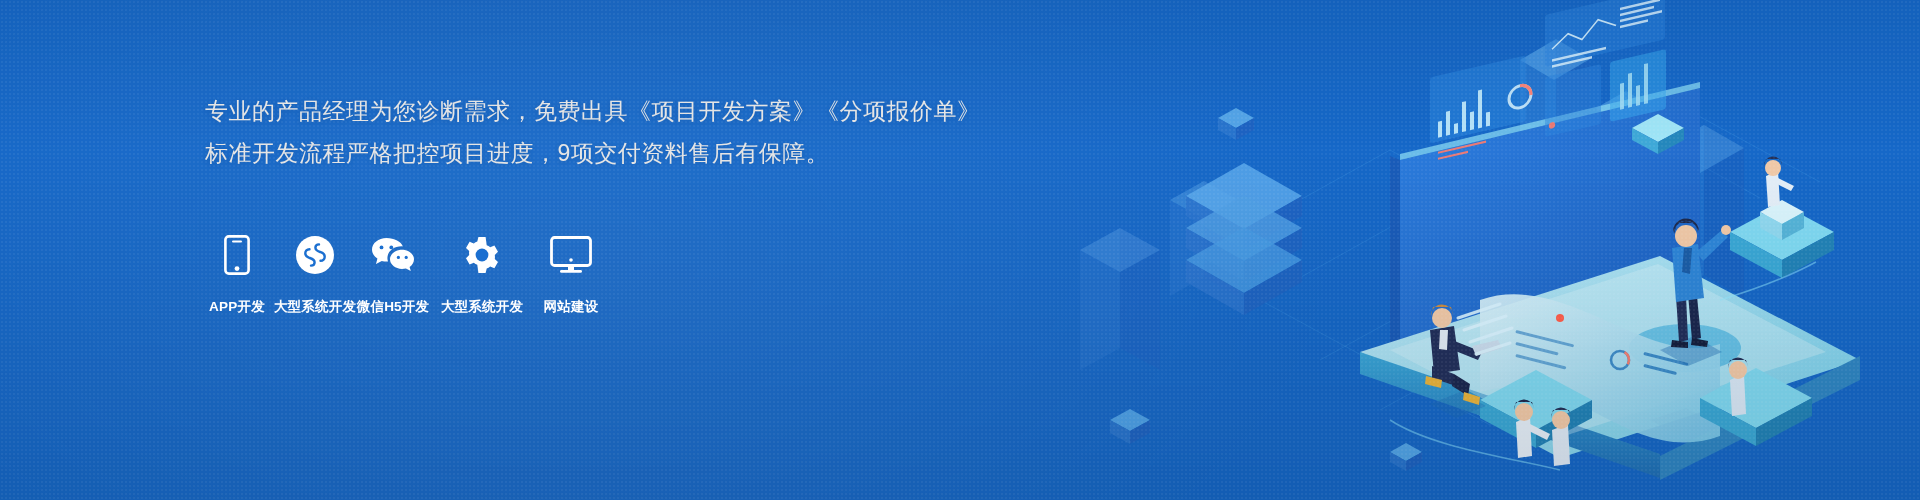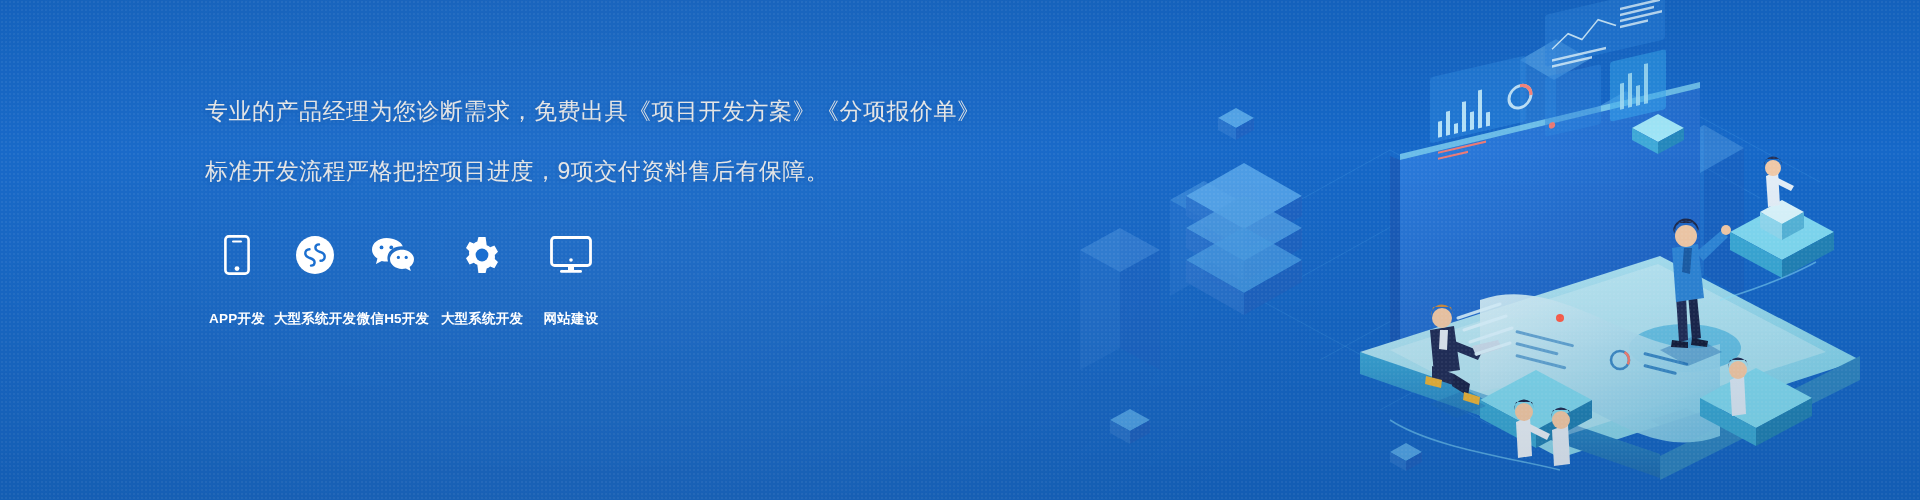--- a/index.html
+++ b/index.html
@@ -50,21 +50,21 @@
   }
   .sub{
     margin-top:26px;
     font-size:23px;
     color:#e5e5e5;
     line-height:1.72;
     letter-spacing:.5px;
     text-shadow:0 1px 5px rgba(4,40,90,.22);
     white-space:nowrap;
   }
-  .sub div + div{ margin-top:20px; }
+  .sub div + div{ margin-top:2px; }
 
   
   .services{
     position:absolute;
     left:200px; top:232px;
     display:flex;
     align-items:flex-start;
   }
   .svc{
     width:74px;
@@ -73,21 +73,21 @@
     align-items:center;
     margin-right:4px;
   }
   .svc.wide{ width:96px; }
   .svc-ico{
     height:46px;
     display:flex; align-items:center; justify-content:center;
   }
   .svc-ico svg{ display:block; }
   .svc-label{
-    margin-top:32px;
+    margin-top:20px;
     font-size:13.5px;
     color:#ffffff;
     font-weight:bold;
     white-space:nowrap;
     letter-spacing:.2px;
   }
 
   
   .art{
     position:absolute;

